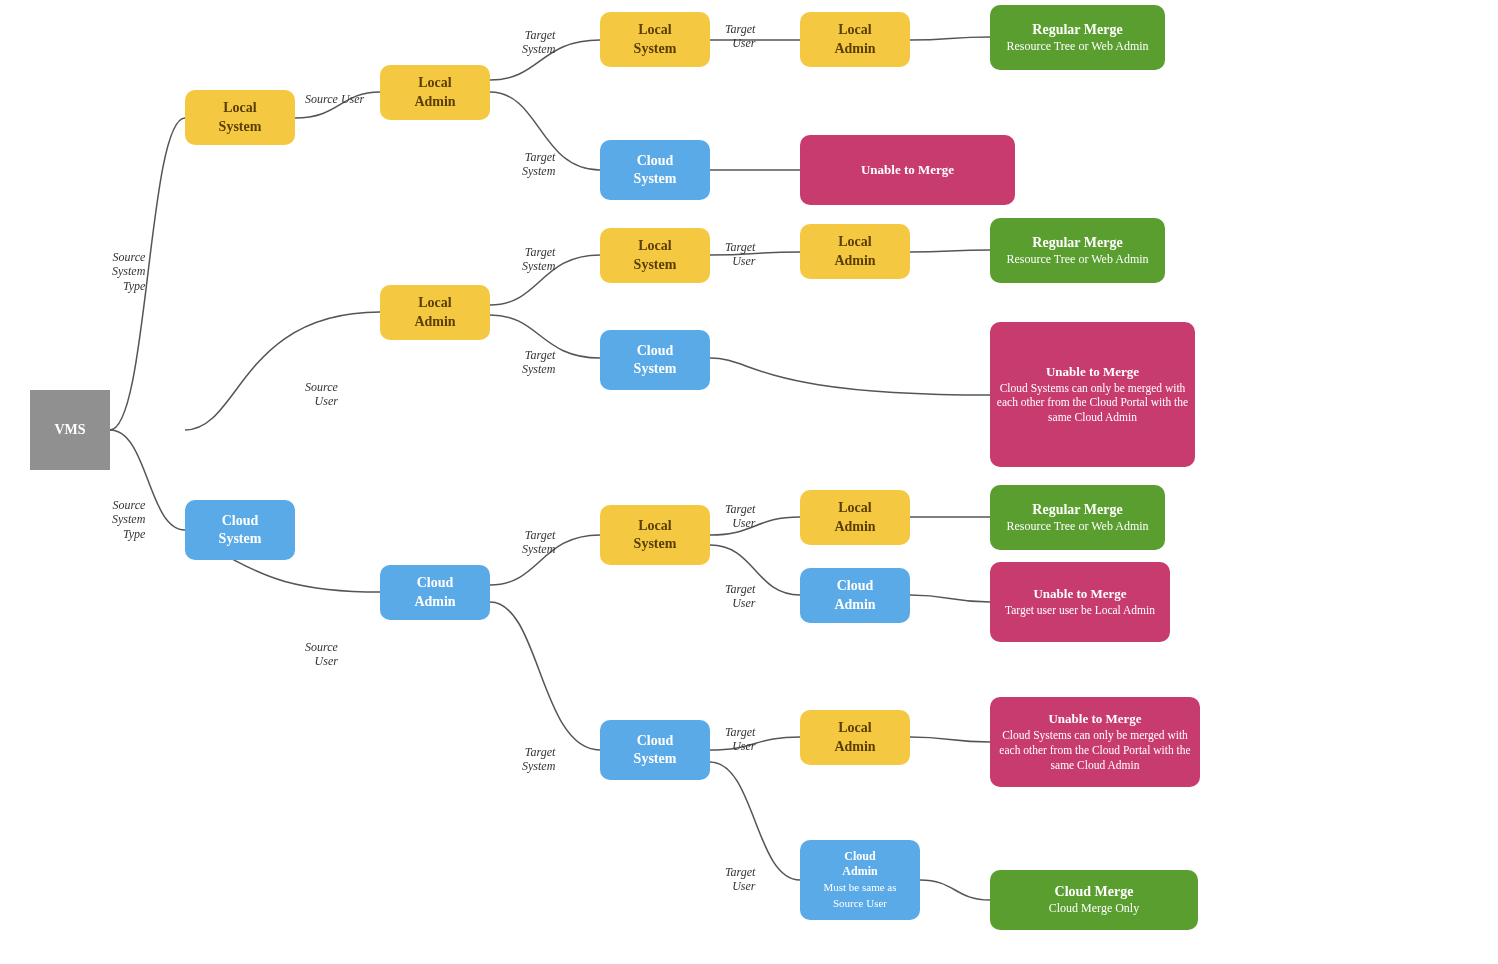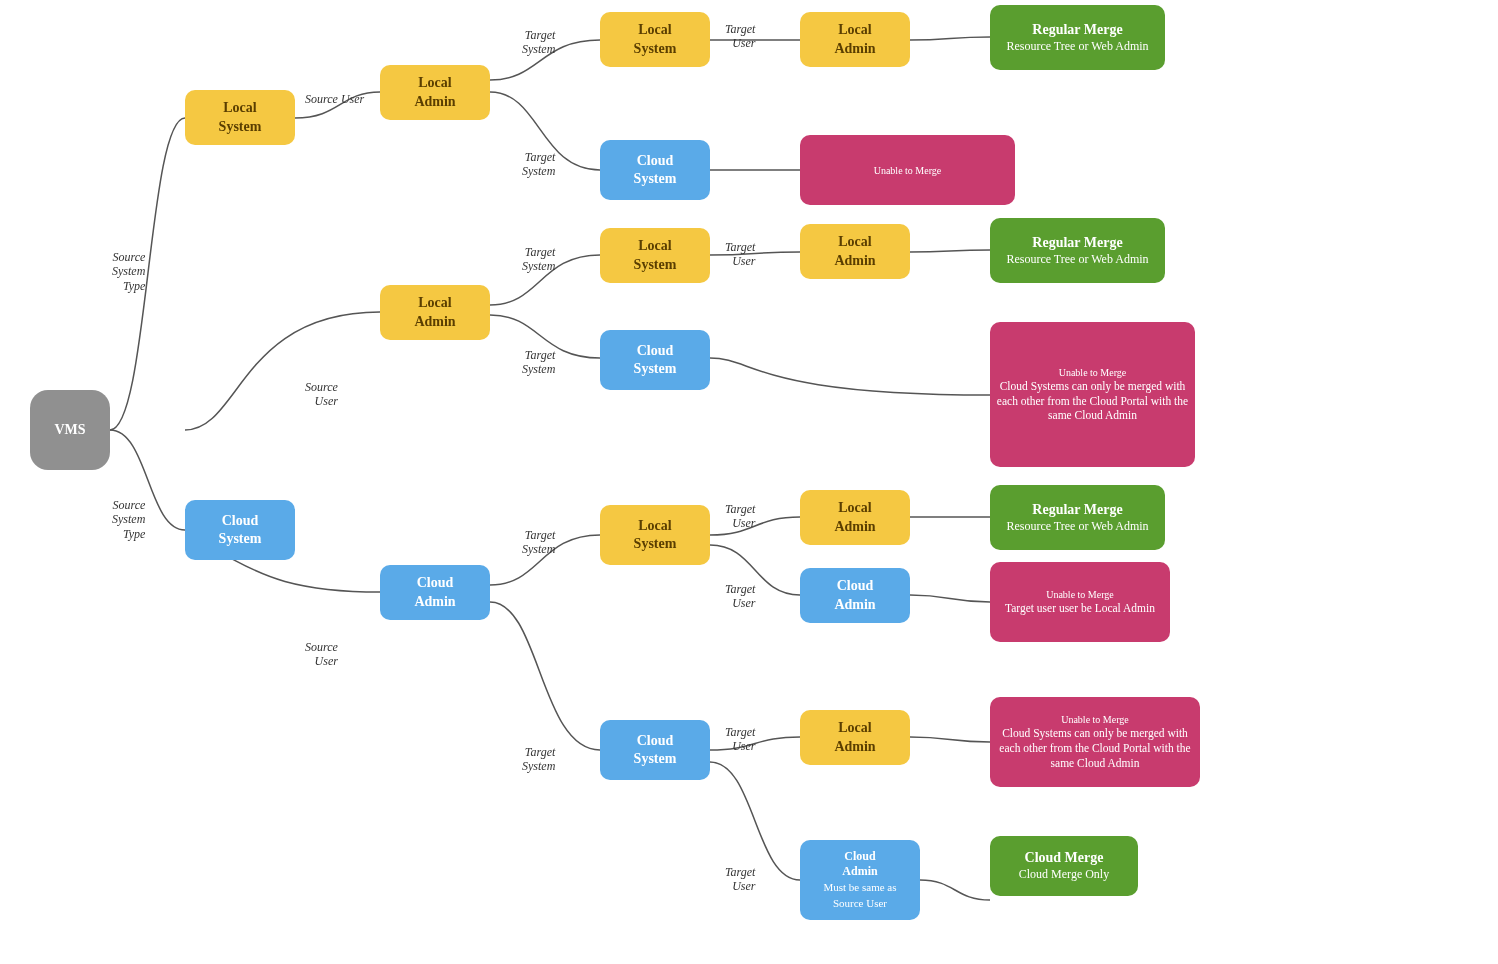--- a/index.html
+++ b/index.html
@@ -30,21 +30,21 @@
       font-size: 14px;
       line-height: 1.3;
       z-index: 1;
       padding: 6px 6px;
     }
     .node-vms {
       background: #909090;
       color: #fff;
       width: 80px;
       height: 80px;
-      border-radius: 18px;
+      border-radius: 0;
     }
     .node-local-system {
       background: #f5c842;
       color: #5a3e00;
       width: 110px;
       min-height: 55px;
       border: none;
     }
     .node-cloud-system {
       background: #5aaae8;
@@ -82,22 +82,22 @@
       display: block;
     }
     .node-result-red {
       background: #c83b6e;
       color: #fff;
       width: 195px;
       min-height: 60px;
       font-size: 12px;
     }
     .node-result-red .result-title {
-      font-weight: normal;
-      font-size: 10px;
+      font-weight: bold;
+      font-size: 13px;
       display: block;
     }
     .node-result-red .result-sub {
       font-weight: normal;
       font-size: 11.5px;
       display: block;
     }
     .edge-label {
       position: absolute;
       font-size: 12px;
@@ -278,21 +278,21 @@
   <span>Cloud<br>Admin<br><span style="font-weight:normal;font-size:11px;">Must be same as<br>Source User</span></span>
 </div>
 
 <div class="node node-result-red" style="left:990px;top:697px;width:210px;min-height:90px;">
   <span>
     <span class="result-title">Unable to Merge</span>
     <span class="result-sub">Cloud Systems can only be merged with each other from the Cloud Portal with the same Cloud Admin</span>
   </span>
 </div>
 
-<div class="node node-result-green" style="left:990px;top:836px;width:148px;min-height:60px;">
+<div class="node node-result-green" style="left:990px;top:870px;width:208px;min-height:60px;">
   <span>
     <span class="result-title">Cloud Merge</span>
     <span class="result-sub">Cloud Merge Only</span>
   </span>
 </div>
 
 <div class="edge-label" style="left:112px;top:250px;">Source<br>System<br>Type</div>
 <div class="edge-label" style="left:112px;top:498px;">Source<br>System<br>Type</div>
 <div class="edge-label" style="left:305px;top:92px;">Source User</div>
 <div class="edge-label" style="left:305px;top:380px;">Source<br>User</div>

